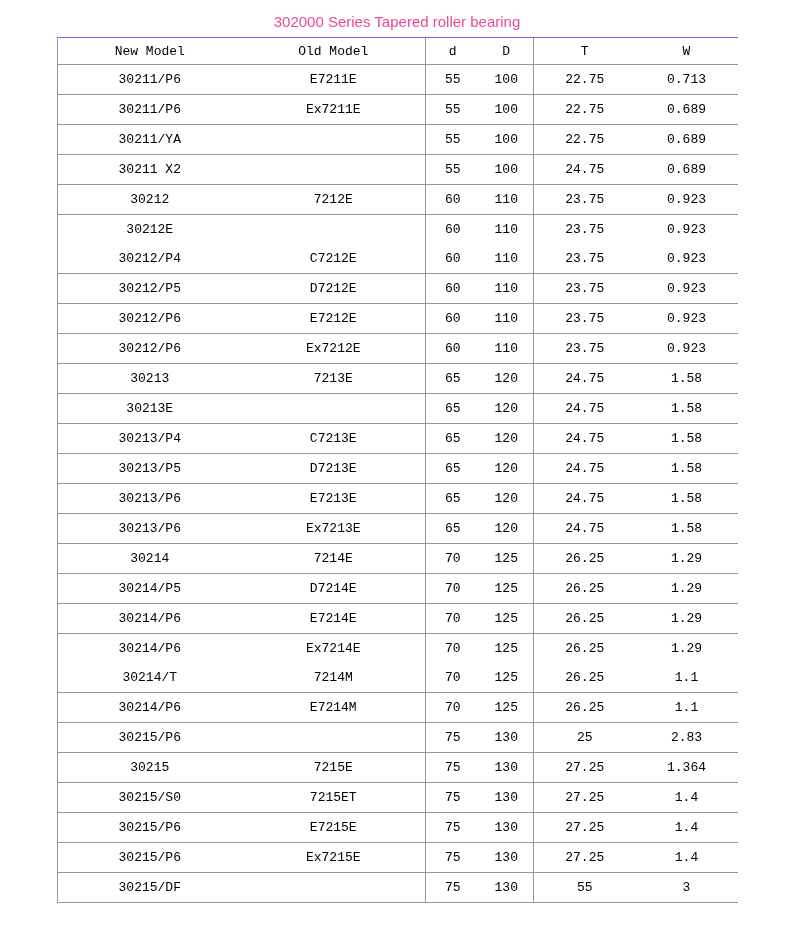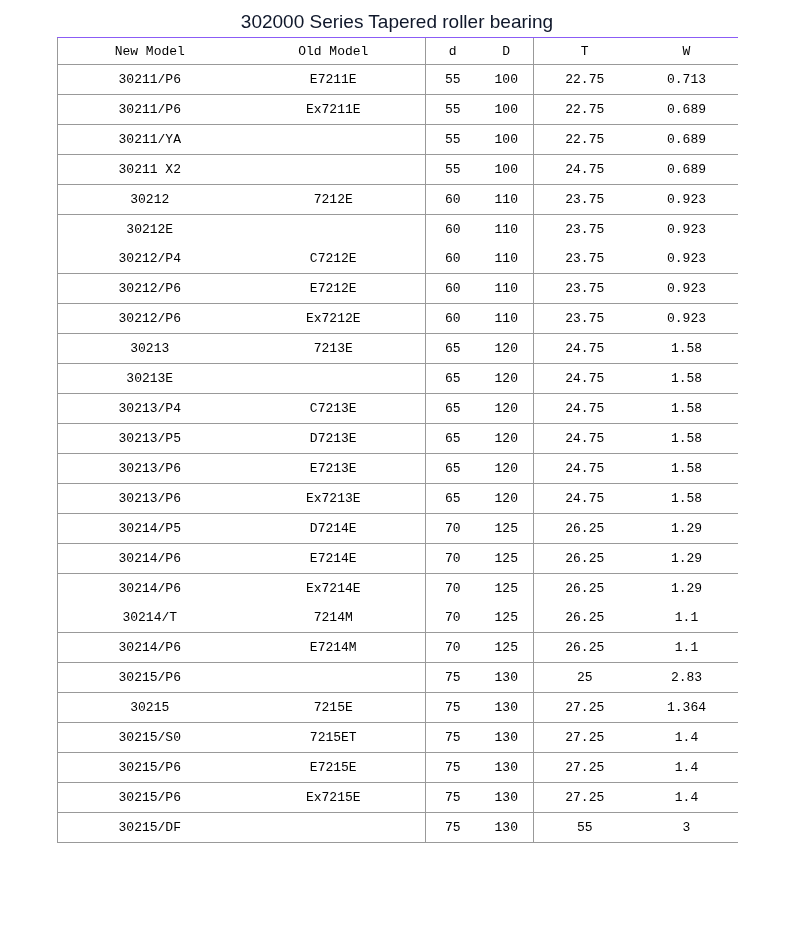--- a/index.html
+++ b/index.html
@@ -12,23 +12,23 @@
   }
   body { position: relative; font-family: "Liberation Mono", monospace; }
 
   .page-title {
     position: absolute;
     top: 13px;
     left: 57px;
     width: 680px;
     text-align: center;
     font-family: "Liberation Sans", sans-serif;
-    font-size: 19px;
+    font-size: 15px;
     line-height: 18px;
-    color: #0f172a;
+    color: #ec4899;
     white-space: nowrap;
   }
 
   table.bearing {
     position: absolute;
     top: 37px;
     left: 57px;
     width: 680px;
     border-collapse: collapse;
     table-layout: fixed;
@@ -133,20 +133,28 @@
       </tr>
       <tr>
         <td class="c0">30212/P4</td>
         <td class="c1">C7212E</td>
         <td class="c2">60</td>
         <td class="c3">110</td>
         <td class="c4">23.75</td>
         <td class="c5">0.923</td>
       </tr>
       <tr>
+        <td class="c0">30212/P5</td>
+        <td class="c1">D7212E</td>
+        <td class="c2">60</td>
+        <td class="c3">110</td>
+        <td class="c4">23.75</td>
+        <td class="c5">0.923</td>
+      </tr>
+      <tr>
         <td class="c0">30212/P6</td>
         <td class="c1">E7212E</td>
         <td class="c2">60</td>
         <td class="c3">110</td>
         <td class="c4">23.75</td>
         <td class="c5">0.923</td>
       </tr>
       <tr>
         <td class="c0">30212/P6</td>
         <td class="c1">Ex7212E</td>
@@ -195,20 +203,28 @@
         <td class="c4">24.75</td>
         <td class="c5">1.58</td>
       </tr>
       <tr>
         <td class="c0">30213/P6</td>
         <td class="c1">Ex7213E</td>
         <td class="c2">65</td>
         <td class="c3">120</td>
         <td class="c4">24.75</td>
         <td class="c5">1.58</td>
+      </tr>
+      <tr>
+        <td class="c0">30214</td>
+        <td class="c1">7214E</td>
+        <td class="c2">70</td>
+        <td class="c3">125</td>
+        <td class="c4">26.25</td>
+        <td class="c5">1.29</td>
       </tr>
       <tr>
         <td class="c0">30214/P5</td>
         <td class="c1">D7214E</td>
         <td class="c2">70</td>
         <td class="c3">125</td>
         <td class="c4">26.25</td>
         <td class="c5">1.29</td>
       </tr>
       <tr>

